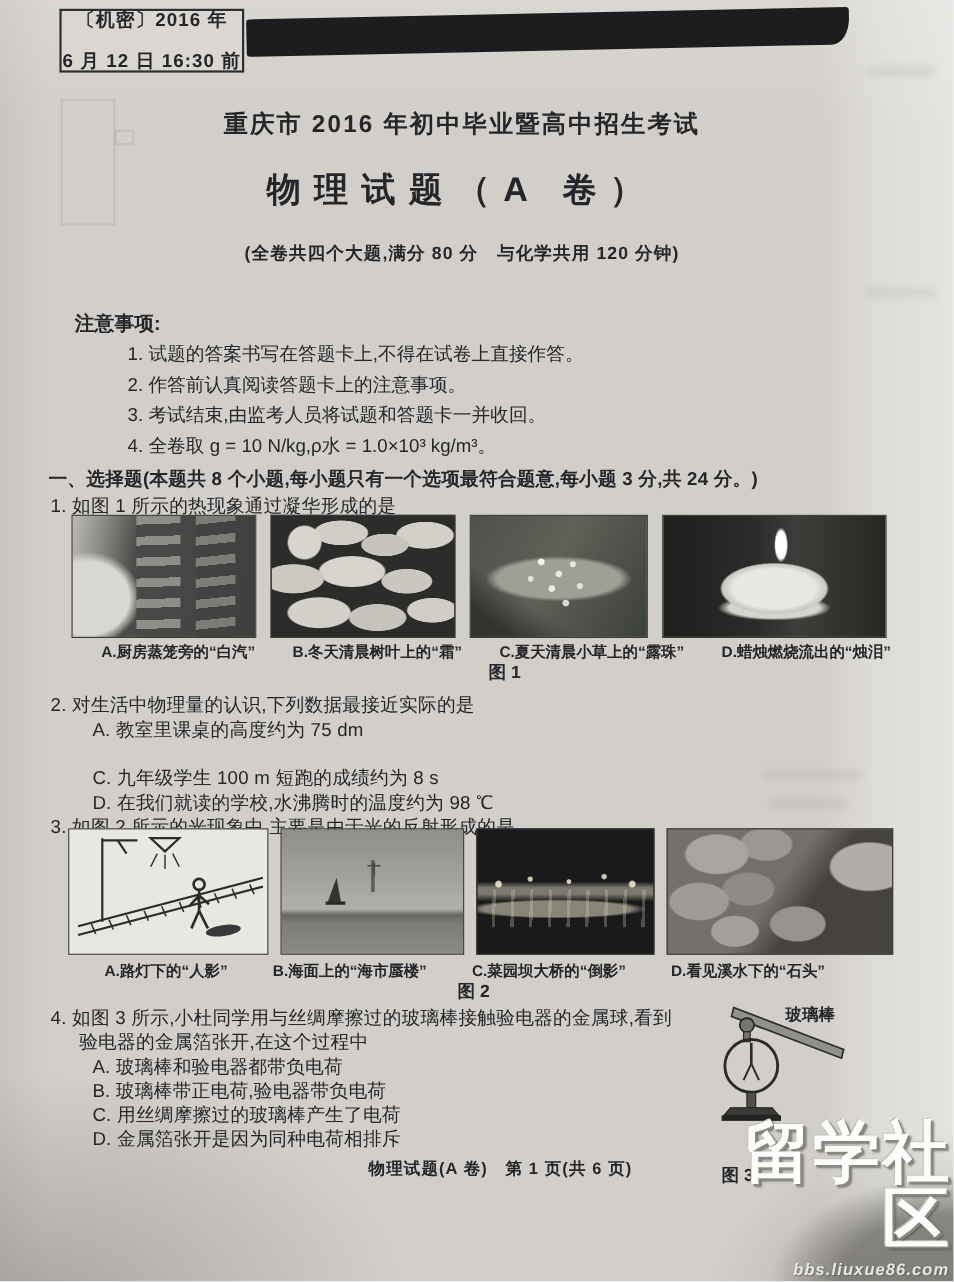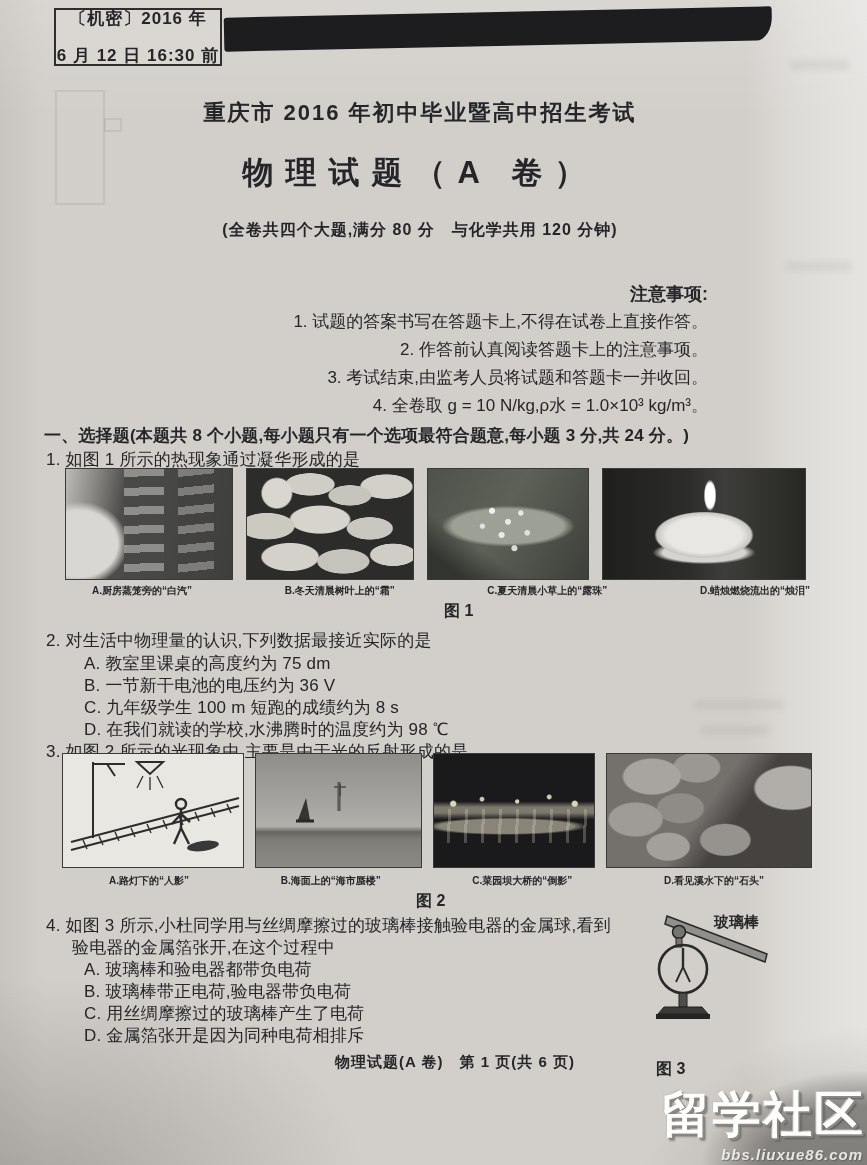--- a/index.html
+++ b/index.html
@@ -33,36 +33,36 @@
     border:2px solid #2e2e30; background:rgba(218,215,210,.9);
     display:flex; flex-direction:column; justify-content:center; align-items:center;
     font-weight:bold; font-size:17px; line-height:24px; letter-spacing:1px;gap:13px;
   }
 
   .header { position:absolute; left:0; top:98px; width:840px; text-align:center; }
   .exam-title { font-size:22px; font-weight:bold; letter-spacing:2px; }
   .paper-title { margin-top:24px; font-size:31px; font-weight:bold; letter-spacing:12px; }
   .paper-meta { margin-top:26px; font-size:16px; font-weight:bold; letter-spacing:1px; }
 
-  .notice { position:absolute; left:68px; top:280px; width:640px; font-size:17px; line-height:28px;text-align:right; }
+  .notice { position:absolute; left:68px; top:280px; width:640px; font-size:17px; line-height:28px; }
   .notice-heading { font-weight:bold; font-size:18px; }
   .notice-item { margin-left:48px; }
 
   .section-heading {
     position:absolute; left:44px; top:424px; width:780px;
     font-size:17px; font-weight:600; letter-spacing:.2px;
   }
   .stem { position:absolute; font-size:17px; letter-spacing:.2px; }
   .option { position:absolute; left:84px; font-size:17px; letter-spacing:.2px; }
 
   .photo-row { position:absolute; display:flex; }
   .photo { height:100%; border:1px solid #3a3a38; }
 
   .caption-row { position:absolute; display:flex; justify-content:space-between;
-    font-size:10px; font-weight:600; letter-spacing:0; white-space:nowrap; }
+    font-size:14px; font-weight:600; letter-spacing:0; white-space:nowrap; }
   .fig-label { position:absolute; font-size:16px; font-weight:600; }
 
   
   .ph-steam { width:168px;
     background:
       repeating-linear-gradient(178deg, rgba(155,153,150,.85) 0 8px, rgba(72,72,70,.85) 8px 19px) 58px 0 / 40px 100% no-repeat,
       repeating-linear-gradient(174deg, rgba(140,138,135,.8) 0 8px, rgba(66,66,64,.8) 8px 19px) 112px 0 / 36px 100% no-repeat,
       radial-gradient(ellipse 42% 55% at 8% 68%, #d9d7d3 0 55%, rgba(217,215,211,0) 70%),
       linear-gradient(100deg, #bdbbb7 0%, #8c8a86 16%, #4c4c4a 34%, #3e3e3c 100%);
   }
@@ -127,21 +127,21 @@
   .fig3-wrap { position:absolute; left:648px; top:903px; width:140px; height:122px; }
   .rod-label { position:absolute; left:714px; top:913px; font-size:15px; font-weight:700; }
 
   .footer { position:absolute; left:0; top:1053px; width:830px; text-align:center;
     font-size:15px; font-weight:bold; letter-spacing:1px;margin-left:40px; }
 
   .corner-shadow { position:absolute; right:0; bottom:0; width:200px; height:110px;
     background:radial-gradient(ellipse 115% 120% at 100% 100%, rgba(88,86,82,.6) 0 45%, rgba(0,0,0,0) 72%); }
 
   .watermark { position:absolute; right:2px; bottom:26px; width:240px; text-align:right;
-    font-weight:bold; color:#fdfdfb; font-size:49px; letter-spacing:2px; line-height:1;
+    font-weight:bold; color:#fdfdfb; font-size:61px; letter-spacing:2px; line-height:1;
     text-shadow:2px 2px 0 #8a8884, 3px 3px 2px rgba(60,58,55,.6), -1px -1px 0 #c4c2be; }
   .watermark-url { position:absolute; right:4px; bottom:2px; font-weight:bold;
     color:rgba(250,250,248,.85); font-size:15px; letter-spacing:1px;
     text-shadow:1px 1px 1px rgba(90,88,85,.7);font-style:italic; }
 </style>
 </head>
 <body>
 
 <div class="page">
 
@@ -185,21 +185,20 @@
   <div class="caption-row" style="left:92px; top:584px; width:718px;">
     <span>A.厨房蒸笼旁的“白汽”</span>
     <span>B.冬天清晨树叶上的“霜”</span>
     <span>C.夏天清晨小草上的“露珠”</span>
     <span>D.蜡烛燃烧流出的“烛泪”</span>
   </div>
   <div class="fig-label" style="left:414px; top:601px;margin-left:30px;">图 1</div>
 
   <div class="stem" style="left:46px; top:629px;">2. 对生活中物理量的认识,下列数据最接近实际的是</div>
   <div class="option" style="top:652px;">A. 教室里课桌的高度约为 75 dm</div>
-  <div class="option" style="top:674px;">B. 一节新干电池的电压约为 36 V</div>
   <div class="option" style="top:696px;">C. 九年级学生 100 m 短跑的成绩约为 8 s</div>
   <div class="option" style="top:718px;">D. 在我们就读的学校,水沸腾时的温度约为 98 ℃</div>
 
   <div class="stem" style="left:46px; top:740px;">3. 如图 2 所示的光现象中,主要是由于光的反射形成的是</div>
   <div class="photo-row" style="left:62px; top:753px; width:750px; height:115px; gap:11px;">
     <div class="photo ph-drawing">
       <svg viewBox="0 0 182 113" width="182" height="113">
         <g stroke="#2c2c2a" stroke-width="2" fill="none">
           <line x1="8" y1="96" x2="176" y2="52"></line>
           <line x1="8" y1="88" x2="176" y2="44"></line>
@@ -240,21 +239,21 @@
       <svg viewBox="0 0 167 113" width="167" height="113">
         <polygon points="42,66 54,66 50,44" fill="#35342f"></polygon>
         <line x1="40" y1="67" x2="58" y2="67" stroke="#2a2926" stroke-width="3"></line>
         <line x1="84" y1="30" x2="84" y2="42" stroke="#4c4b47" stroke-width="2"></line>
         <line x1="78" y1="33" x2="90" y2="33" stroke="#4c4b47" stroke-width="1.5"></line>
       </svg>
     </div>
     <div class="photo ph-night"></div>
     <div class="photo ph-rocks"></div>
   </div>
-  <div class="caption-row" style="left:109px; top:874px; width:655px;">
+  <div class="caption-row" style="left:95px; top:874px; width:655px;">
     <span>A.路灯下的“人影”</span>
     <span>B.海面上的“海市蜃楼”</span>
     <span>C.菜园坝大桥的“倒影”</span>
     <span>D.看见溪水下的“石头”</span>
   </div>
   <div class="fig-label" style="left:416px; top:891px;">图 2</div>
 
   <div class="stem" style="left:46px; top:914px;">4. 如图 3 所示,小杜同学用与丝绸摩擦过的玻璃棒接触验电器的金属球,看到</div>
   <div class="stem" style="left:72px; top:936px;">验电器的金属箔张开,在这个过程中</div>
   <div class="option" style="top:958px;">A. 玻璃棒和验电器都带负电荷</div>

